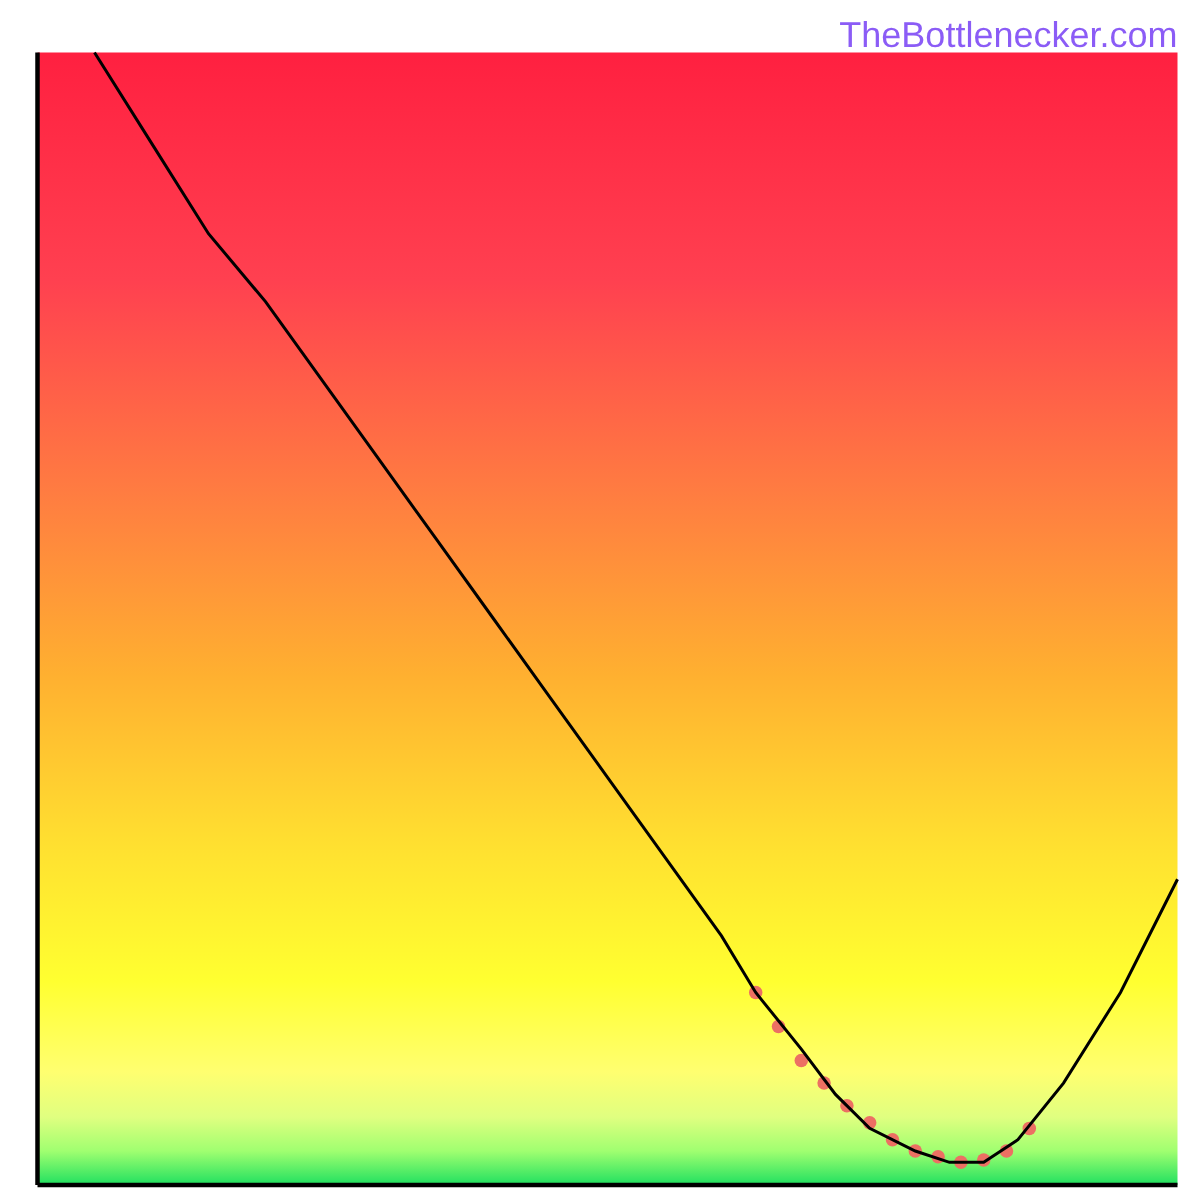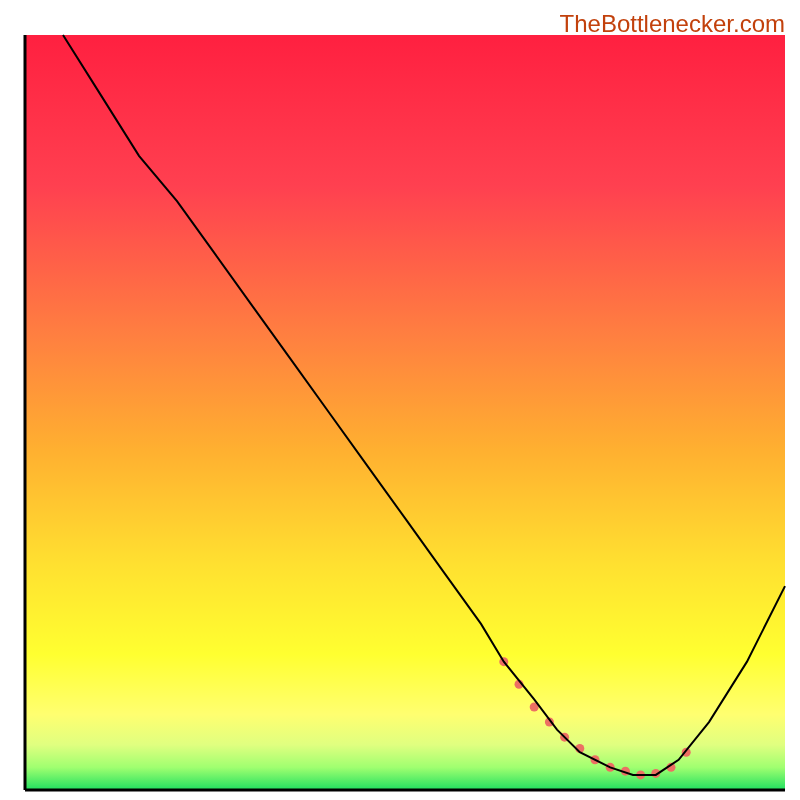--- a/index.html
+++ b/index.html
@@ -16,21 +16,21 @@
       position: relative;
       width: 800px;
       height: 800px;
     }
     .watermark {
       position: absolute;
       top: 10px;
       right: 15px;
       font-family: Arial, sans-serif;
       font-size: 24px;
-      color: #c2410c;
+      color: #8b5cf6;
       z-index: 20;
     }
     svg {
       display: block;
     }
   </style>
 </head>
 <body>
 
 <div class="chart-container">

